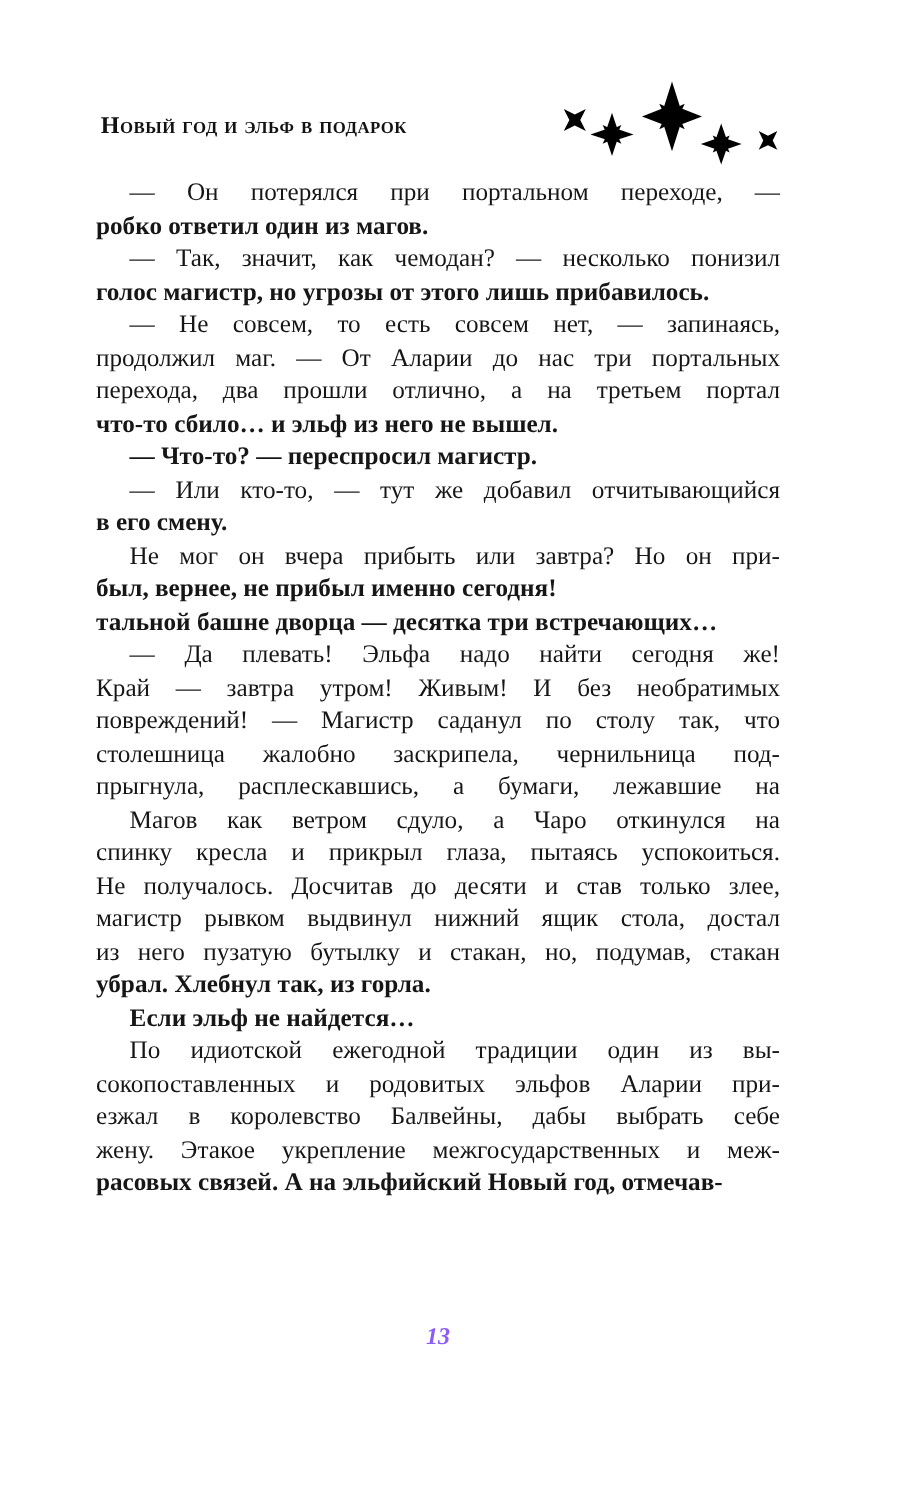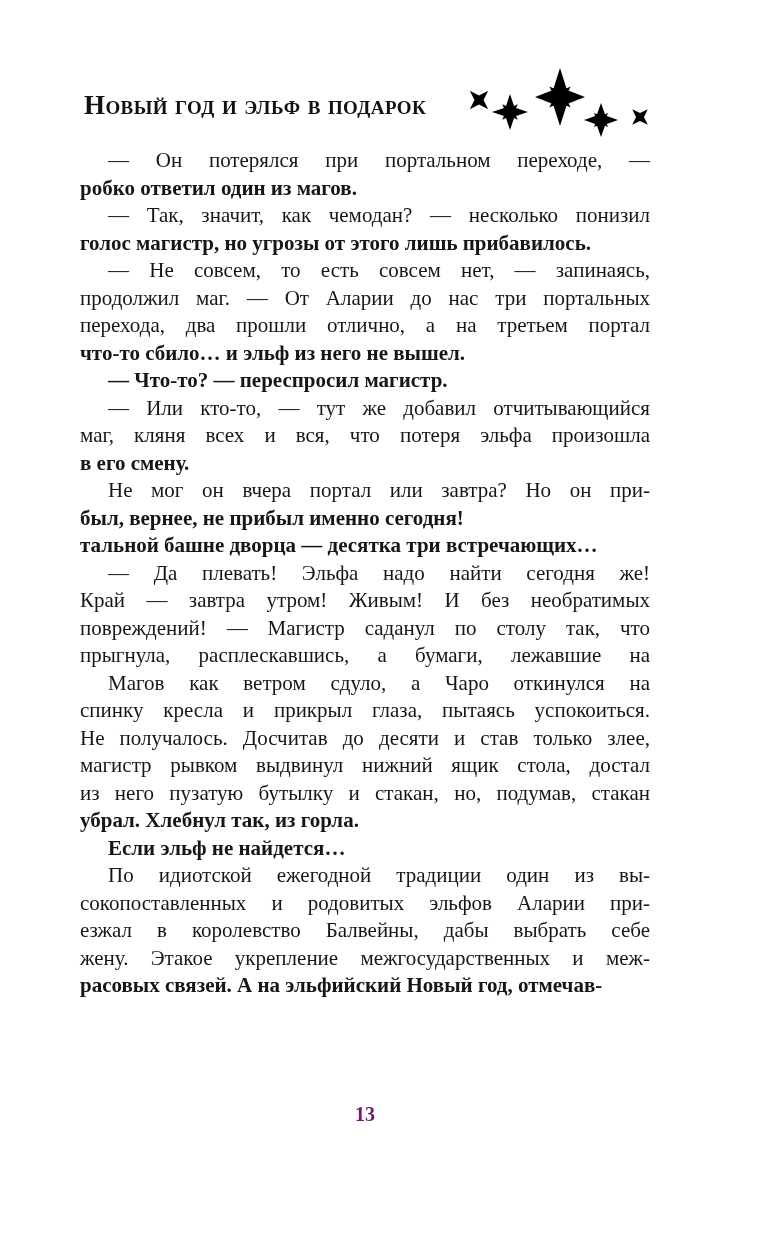--- a/index.html
+++ b/index.html
@@ -13,21 +13,21 @@
     height: 1240px;
     background: #ffffff;
     overflow: hidden;
     font-family: "Liberation Serif", "DejaVu Serif", serif;
     color: #161616;
   }
   .running-header {
     position: absolute;
     left: 84px;
     top: 92px;
-    font-size: 27px;
+    font-size: 20px;
     line-height: 26px;
     font-weight: bold;
     font-variant: small-caps;
     letter-spacing: 0.4px;
     color: #121212;
     white-space: nowrap;
   }
   .ornament {
     position: absolute;
     left: 453px;
@@ -59,21 +59,22 @@
     font-weight: bold;
   }
   .page-number {
     position: absolute;
     left: 80px;
     top: 1103px;
     width: 570px;
     text-align: center;
     font-size: 20px;
     font-weight: bold;
-    color: #701a75;
+    color: #8b5cf6;
+    font-style: italic;
   }
 </style>
 </head>
 <body>
 
 <div class="page">
 
   <div class="running-header">Новый год и эльф в подарок</div>
 
   <svg class="ornament" viewBox="0 0 220 110" xmlns="http://www.w3.org/2000/svg" aria-hidden="true">
@@ -107,34 +108,34 @@
         <div class="line para-first">— Не совсем, то есть совсем нет, — запинаясь,</div>
         <div class="line">продолжил маг. — От Аларии до нас три портальных</div>
         <div class="line">перехода, два прошли отлично, а на третьем портал</div>
         <div class="line para-last">что-то сбило… и эльф из него не вышел.</div>
       </div>
       <div class="paragraph">
         <div class="line para-first para-last">— Что-то? — переспросил магистр.</div>
       </div>
       <div class="paragraph">
         <div class="line para-first">— Или кто-то, — тут же добавил отчитывающийся</div>
-        <div class="line">маг, кляня всех и вся, что потеря эльфа произошла</div>
         <div class="line para-last">в его смену.</div>
       </div>
       <div class="paragraph">
-        <div class="line para-first">Не мог он вчера портал или завтра? Но он при-</div>
+        <div class="line para-first">Не мог он вчера прибыть или завтра? Но он при-</div>
         <div class="line para-last">был, вернее, не прибыл именно сегодня!</div>
       </div>
       <div class="paragraph">
         <div class="line para-last">тальной башне дворца — десятка три встречающих…</div>
       </div>
       <div class="paragraph">
         <div class="line para-first">— Да плевать! Эльфа надо найти сегодня же!</div>
         <div class="line">Край — завтра утром! Живым! И без необратимых</div>
         <div class="line">повреждений! — Магистр саданул по столу так, что</div>
+        <div class="line">столешница жалобно заскрипела, чернильница под-</div>
         <div class="line">прыгнула, расплескавшись, а бумаги, лежавшие на</div>
       </div>
       <div class="paragraph">
         <div class="line para-first">Магов как ветром сдуло, а Чаро откинулся на</div>
         <div class="line">спинку кресла и прикрыл глаза, пытаясь успокоиться.</div>
         <div class="line">Не получалось. Досчитав до десяти и став только злее,</div>
         <div class="line">магистр рывком выдвинул нижний ящик стола, достал</div>
         <div class="line">из него пузатую бутылку и стакан, но, подумав, стакан</div>
         <div class="line para-last">убрал. Хлебнул так, из горла.</div>
       </div>

